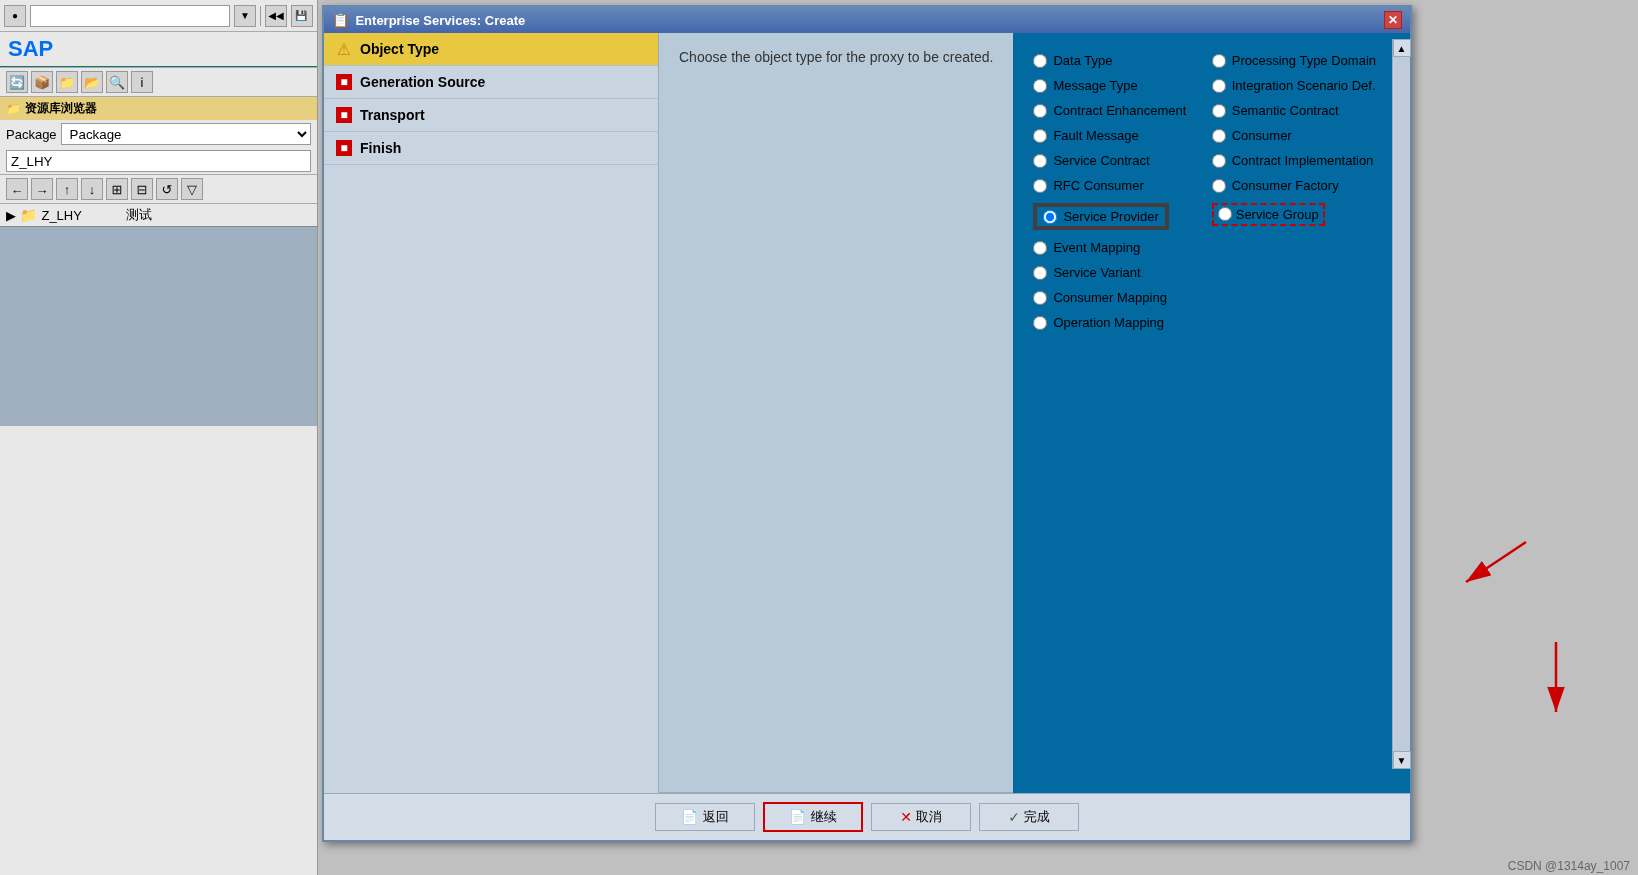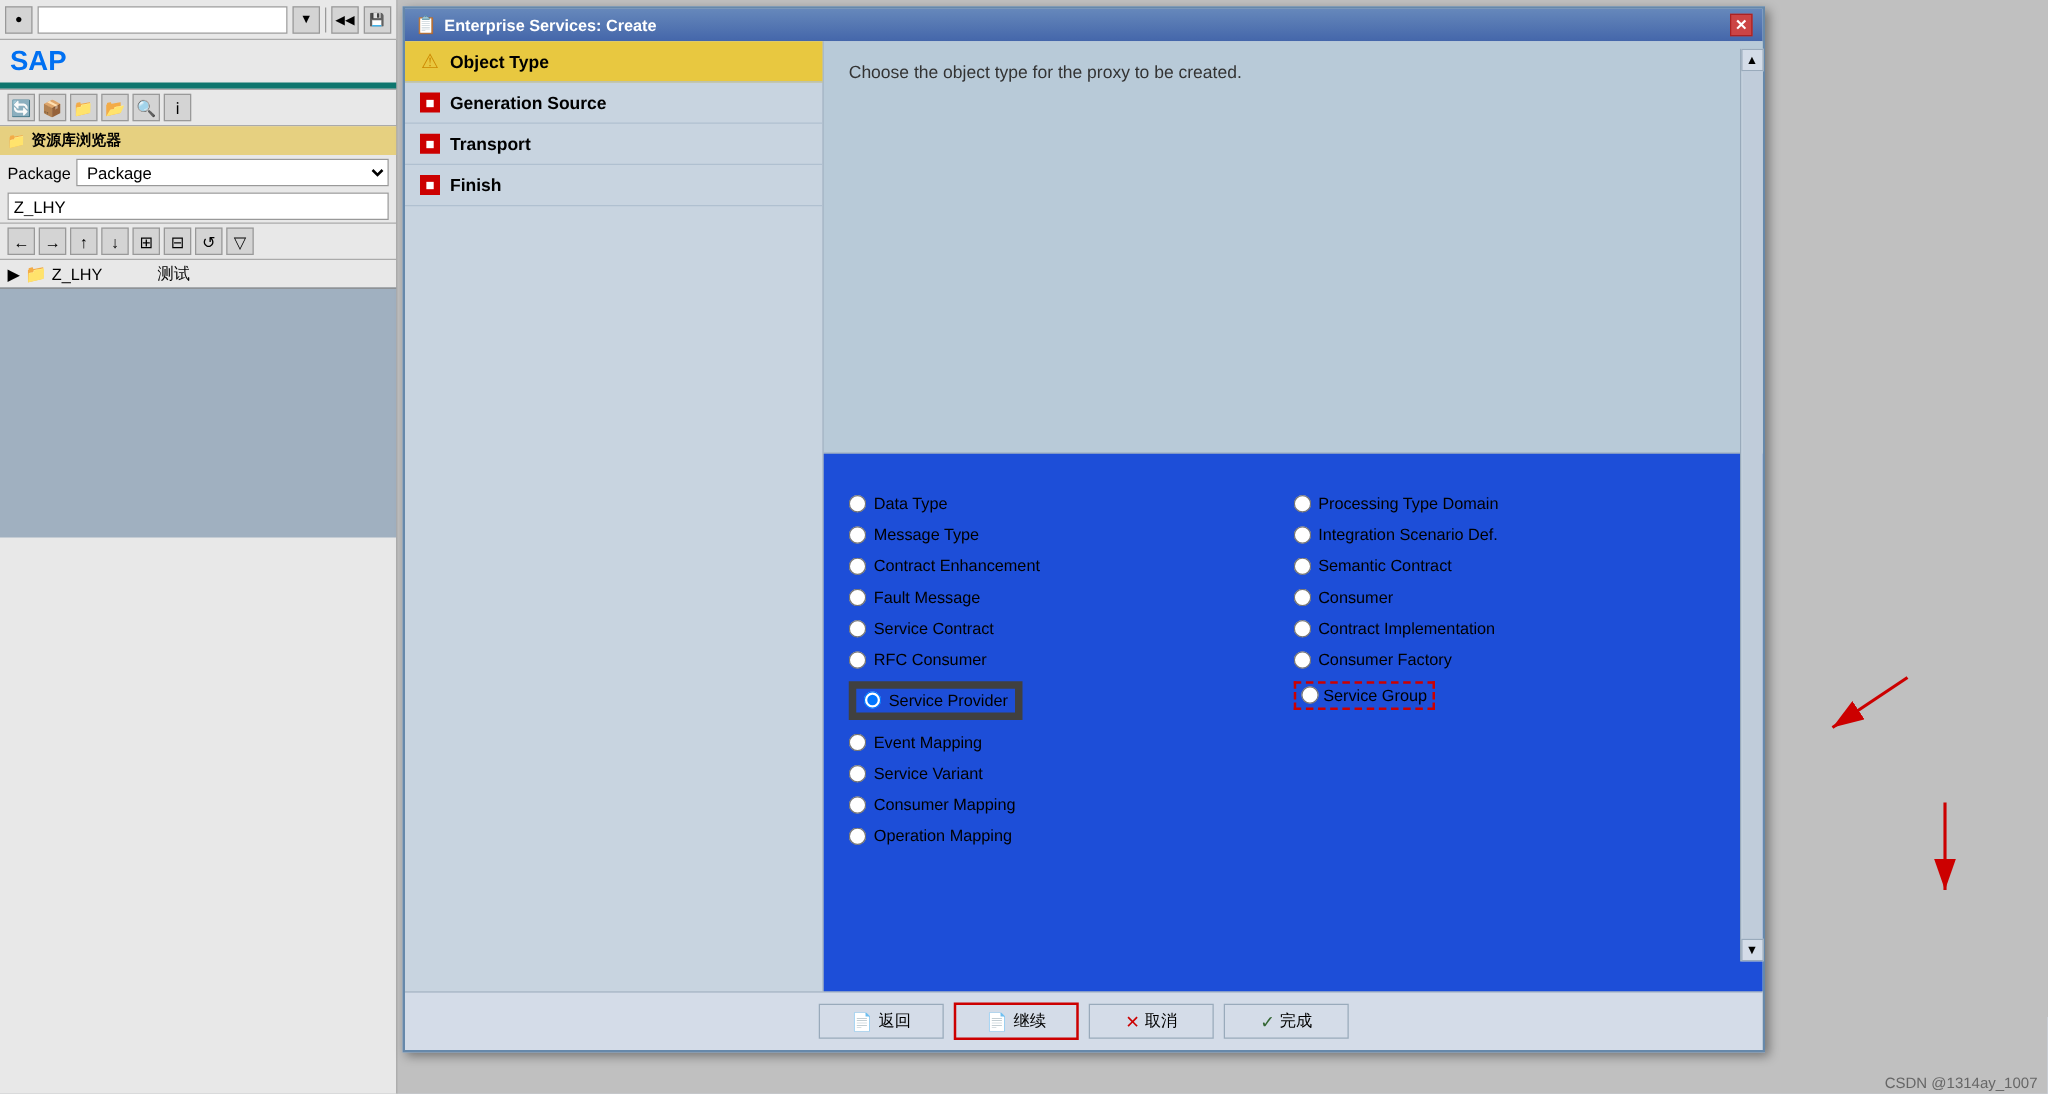--- a/index.html
+++ b/index.html
@@ -32,21 +32,21 @@
       padding: 2px 4px;
       gap: 4px;
       border-bottom: 1px solid #aaa;
     }
 
     .sap-logo {
       font-size: 22px;
       font-weight: bold;
       color: #0070f2;
       padding: 4px 8px;
-      border-bottom: 5px solid #0f766e;
+      border-bottom: 1px solid #0f766e;
     }
 
     .icon-btn {
       width: 22px;
       height: 22px;
       background: #d4d4d4;
       border: 1px solid #999;
       cursor: pointer;
       display: flex;
       align-items: center;
@@ -243,21 +243,21 @@
 
     .wizard-step-label {
       font-size: 14px;
       font-weight: bold;
     }
 
     
     .dialog-content {
       flex: 1;
       display: flex;
-      flex-direction: column;
+      flex-direction: row;
     }
 
     .content-description {
       background: #b8cad8;
       padding: 16px 20px;
       min-height: 330px;
       font-size: 14px;
       color: #333;
       border-bottom: 1px solid #99aabb;
     }
@@ -289,22 +289,22 @@
     }
 
     .scroll-track {
       flex: 1;
       width: 16px;
       background: #c0ccda;
     }
 
     
     .options-area {
-      padding: 32px 20px;
-      background: #1d4ed8;
+      padding: 20px 20px;
+      background: #0369a1;
       display: flex;
       flex: 1;
     }
 
     .options-column {
       flex: 1;
       display: flex;
       flex-direction: column;
       gap: 10px;
     }
@@ -321,24 +321,24 @@
       height: 14px;
       cursor: pointer;
     }
 
     .radio-label {
       font-size: 13px;
       cursor: pointer;
     }
 
     .radio-box-highlight {
-      border: 6px solid #404040;
+      border: 4px solid #404040;
       padding: 2px 6px;
       display: flex;
-      align-items: flex-start;
+      align-items: flex-end;
       gap: 6px;
       cursor: pointer;
     }
 
     
     .dialog-footer {
       display: flex;
       align-items: center;
       justify-content: center;
       gap: 8px;

